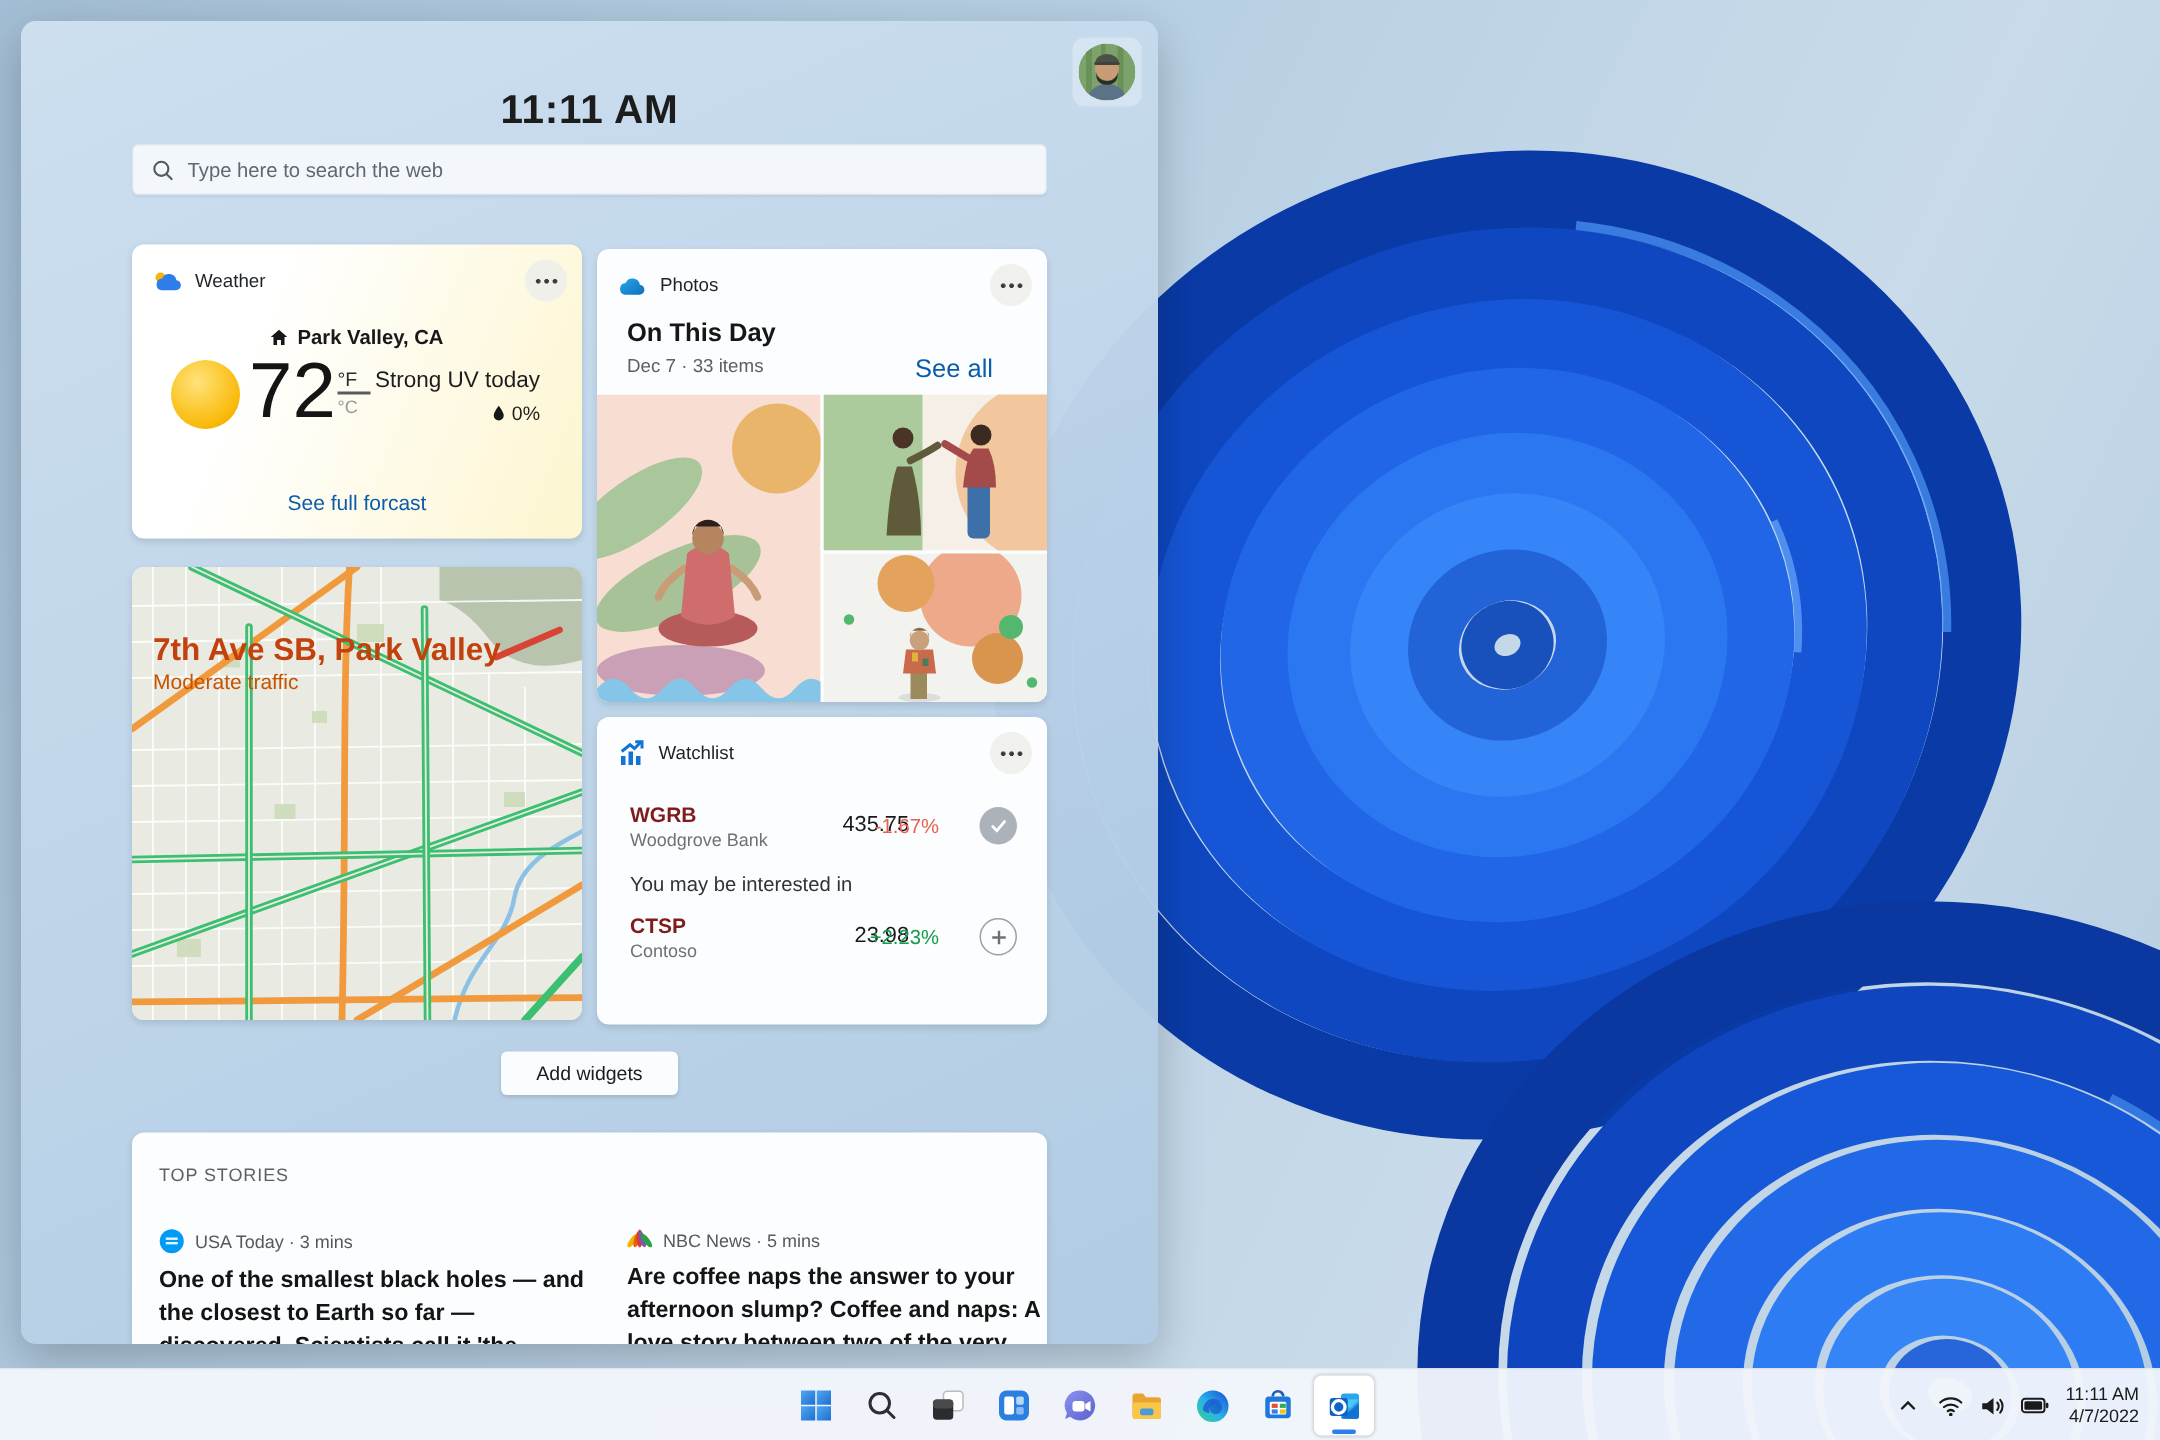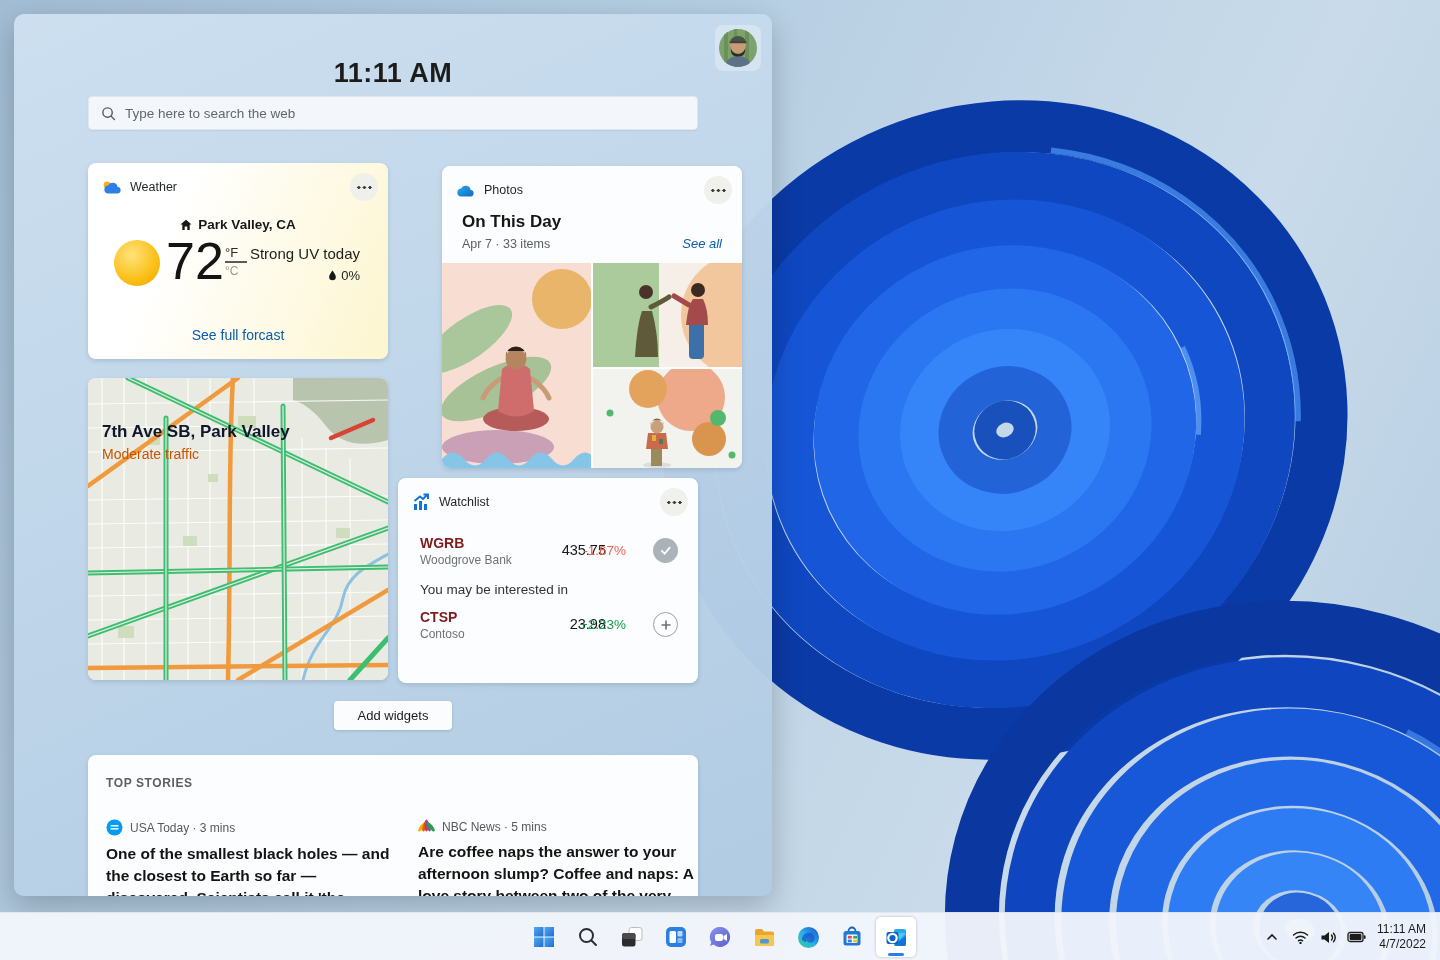--- a/index.html
+++ b/index.html
@@ -54,31 +54,31 @@
   .w-units { position:absolute; left:137px; top:82px; display:flex; flex-direction:column; width:22px; }
   .w-units .uf { font-size:13px; color:#2b2b2b; border-bottom:2px solid #5a5a5a; padding-bottom:1px; cursor:pointer; }
   .w-units .uc { font-size:12px; color:#9a9a90; padding-top:1px; cursor:pointer; }
   .w-cond { position:absolute; right:28px; top:82px; font-size:15px; color:#1d1d1d; }
   .w-precip { position:absolute; right:28px; top:105px; display:flex; align-items:center; gap:4px;
     font-size:13px; color:#1d1d1d; }
   .w-link { position:absolute; bottom:16px; left:0; width:100%; text-align:center;
     font-size:14px; color:#0b5cab; cursor:pointer; text-decoration:none; }
 
   
-  .photos { left:384px; top:152px; width:300px; height:302px;margin-left:44px; }
+  .photos { left:384px; top:152px; width:300px; height:302px; }
   .p-heading { position:absolute; left:20px; top:46px; font-size:17px; font-weight:700; color:#161616; }
   .p-sub { position:absolute; left:20px; top:71px; font-size:12.5px; color:#5c6066; }
-  .p-seeall { position:absolute; right:20px; top:70px; font-size:13px; color:#0b5cab; cursor:pointer; text-decoration:none;font-style:italic; }
+  .p-seeall { position:absolute; right:36px; top:70px; font-size:17px; color:#0b5cab; cursor:pointer; text-decoration:none; }
   .p-grid { position:absolute; left:0; top:97px; width:300px; height:205px; }
   .p-grid svg { position:absolute; display:block; }
 
   
   .traffic { left:74px; top:364px; width:300px; height:302px; }
   .t-map { position:absolute; inset:0; }
-  .t-heading { position:absolute; left:14px; top:44px; font-size:17px; font-weight:700; color:#0f172a; z-index:2; }
+  .t-heading { position:absolute; left:14px; top:44px; font-size:21px; font-weight:700; color:#c2410c; z-index:2; }
   .t-status { position:absolute; left:14px; top:68px; font-size:14px; color:#c75300; z-index:2; }
 
   
   .watchlist { left:384px; top:464px; width:300px; height:205px; }
   .wl-row { position:absolute; left:22px; right:14px; height:38px; }
   .wl-row.r1 { top:57px; } .wl-row.r2 { top:131px; }
   .wl-ticker { position:absolute; left:0; top:0; font-size:14px; font-weight:700; color:#7f1d1d; }
   .wl-company { position:absolute; left:0; top:18px; font-size:12px; color:#6d7278; }
   .wl-price { position:absolute; left:120px; top:7px; width:66px; text-align:right; font-size:14.5px; color:#17181a; }
   .wl-change { position:absolute; right:58px; top:8px; font-size:13.5px; }
@@ -89,21 +89,21 @@
   .wl-action.add { background:transparent; border:1.5px solid #9aa0a6; }
   .wl-suggest { position:absolute; left:22px; top:104px; font-size:13.5px; color:#303338; }
 
   
   .add-widgets { position:absolute; top:687px; left:50%; transform:translateX(-50%);
     width:118px; height:29px; border:none; border-radius:4px; background:rgba(255,255,255,.92);
     font-size:13px; color:#1c1c1c; cursor:pointer; box-shadow:0 1px 3px rgba(0,0,0,.15); }
 
   
   .stories { left:74px; top:741px; width:610px; height:175px; }
-  .st-heading { position:absolute; left:18px; top:21px; font-size:12px; font-weight:700;
+  .st-heading { position:absolute; left:18px; top:21px; font-size:12px; font-weight:400;
     letter-spacing:.6px; color:#5c6066; }
   .story { position:absolute; top:64px; width:292px; cursor:pointer; }
   .story.s1 { left:18px; } .story.s2 { left:330px; }
   .st-src { display:flex; align-items:center; gap:7px; font-size:12px; color:#55595e; }
   .st-headline { margin-top:7px; font-size:15.5px; line-height:22px; font-weight:700; color:#141414; }
 
   
   .taskbar { position:absolute; left:0; bottom:0; width:1440px; height:48px;
     background:rgba(241,245,251,.96); border-top:1px solid rgba(0,0,0,.05); z-index:5; }
   .tb-center { position:absolute; left:50%; top:4px; transform:translateX(-50%);
@@ -220,21 +220,21 @@
               </linearGradient>
             </defs>
           <path d="M4.5 12.5 a4 4 0 0 1 .6-7.9 a5 5 0 0 1 9.5 1.3 a3.1 3.1 0 0 1 -.6 6.6 z" fill="url(#pcg)"></path>
         </svg>
         <span class="card-title">Photos</span>
         <button class="more">
           <span class="dots"></span>
         </button>
       </div>
       <div class="p-heading">On This Day</div>
-      <div class="p-sub">Apr 7 · 33 items</div>
+      <div class="p-sub">Dec 7 · 33 items</div>
       <a class="p-seeall">See all</a>
       <div class="p-grid">
         <svg style="left:0;top:0" width="149" height="205" viewBox="0 0 149 205">
           <rect width="149" height="205" fill="#f8ded2"></rect>
           <circle cx="120" cy="36" r="30" fill="#e6b05e" opacity=".9"></circle>
           <ellipse cx="26" cy="76" rx="52" ry="20" fill="#a9c79b" transform="rotate(-35 26 76)"></ellipse>
           <ellipse cx="54" cy="126" rx="60" ry="22" fill="#9dbf90" opacity=".9" transform="rotate(-25 54 126)"></ellipse>
           <ellipse cx="56" cy="184" rx="56" ry="17" fill="#c9a0b6"></ellipse>
           <path d="M0 196 q11 -13 22 0 t22 0 t22 0 t22 0 t22 0 t22 0 t22 0 v9 h-154 z" fill="#85c6e8"></path>
           <path d="M58 116 q-13 9 -17 19" stroke="#c99b76" stroke-width="5" fill="none" stroke-linecap="round"></path>

